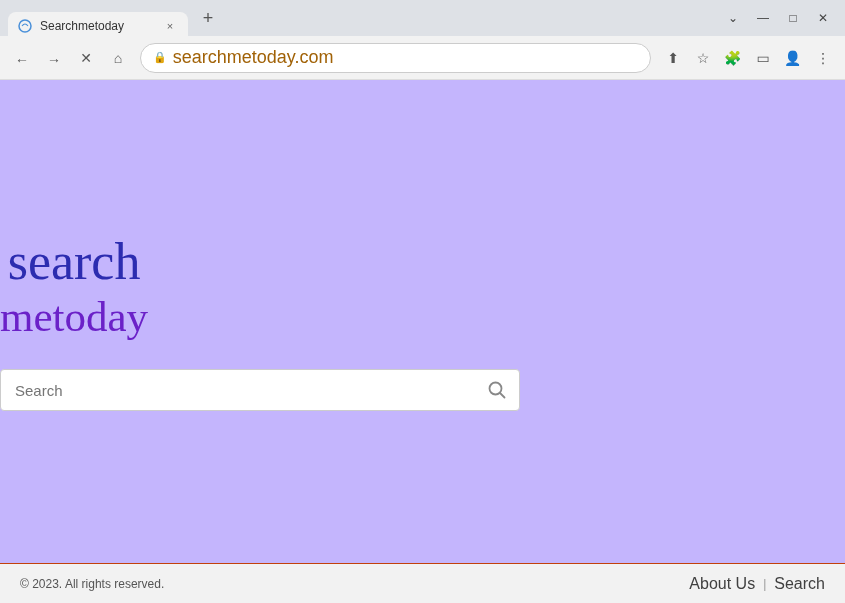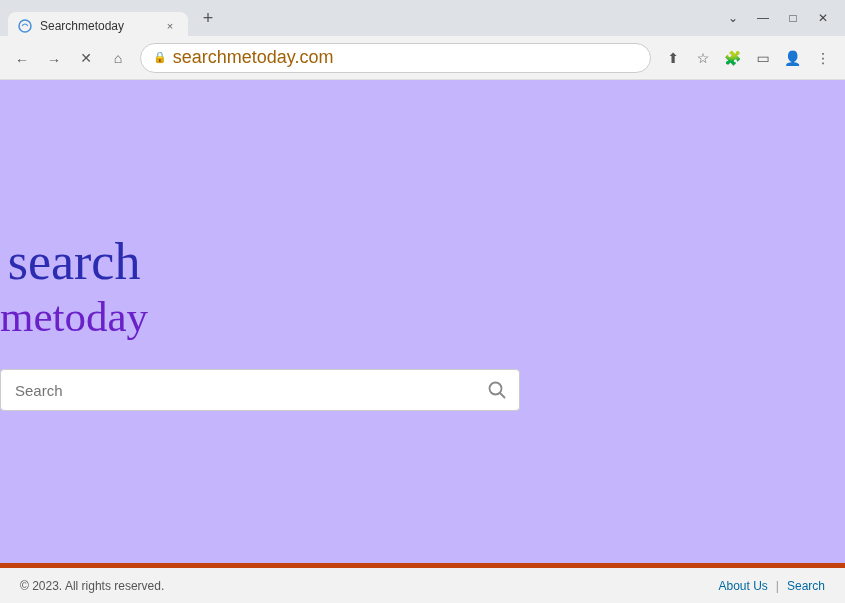--- a/index.html
+++ b/index.html
@@ -217,37 +217,37 @@
       display: flex;
       align-items: center;
       justify-content: center;
       padding: 4px;
     }
 
     
     .page-footer {
       height: 40px;
       background: #f2f2f2;
-      border-top: 5px solid #c2410c;
+      border-top: 1px solid #c2410c;
       display: flex;
       align-items: center;
       justify-content: space-between;
       padding: 0 20px;
       font-size: 12px;
       color: #555;
     }
     .footer-links {
       display: flex;
       align-items: center;
       gap: 8px;
     }
     .footer-link {
-      color: #0369a1;
+      color: #404040;
       text-decoration: none;
-      font-size: 12px;
+      font-size: 16px;
       cursor: pointer;
       text-align: center;
     }
     .footer-separator {
       color: #999;
     }
   </style>
 </head>
 <body>
 

